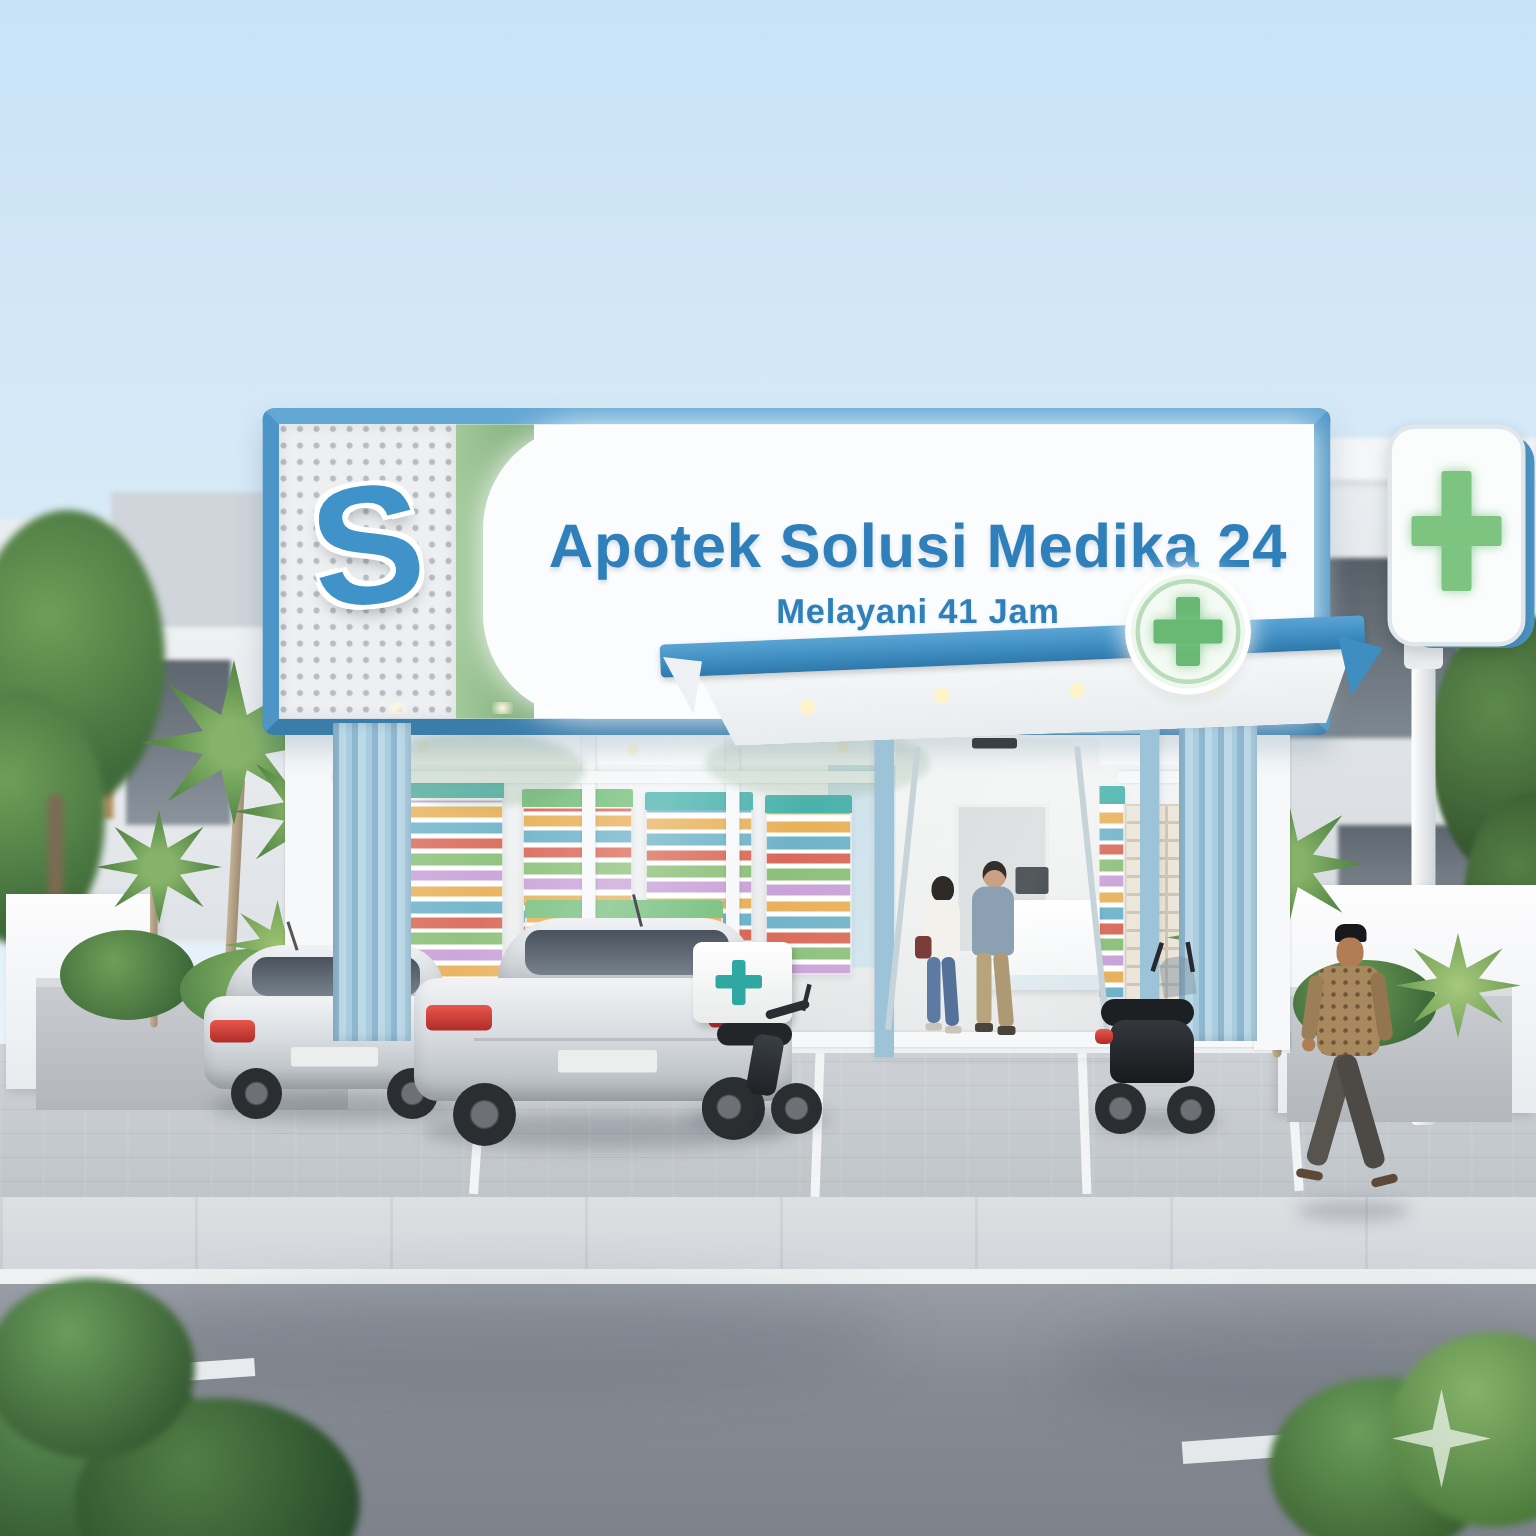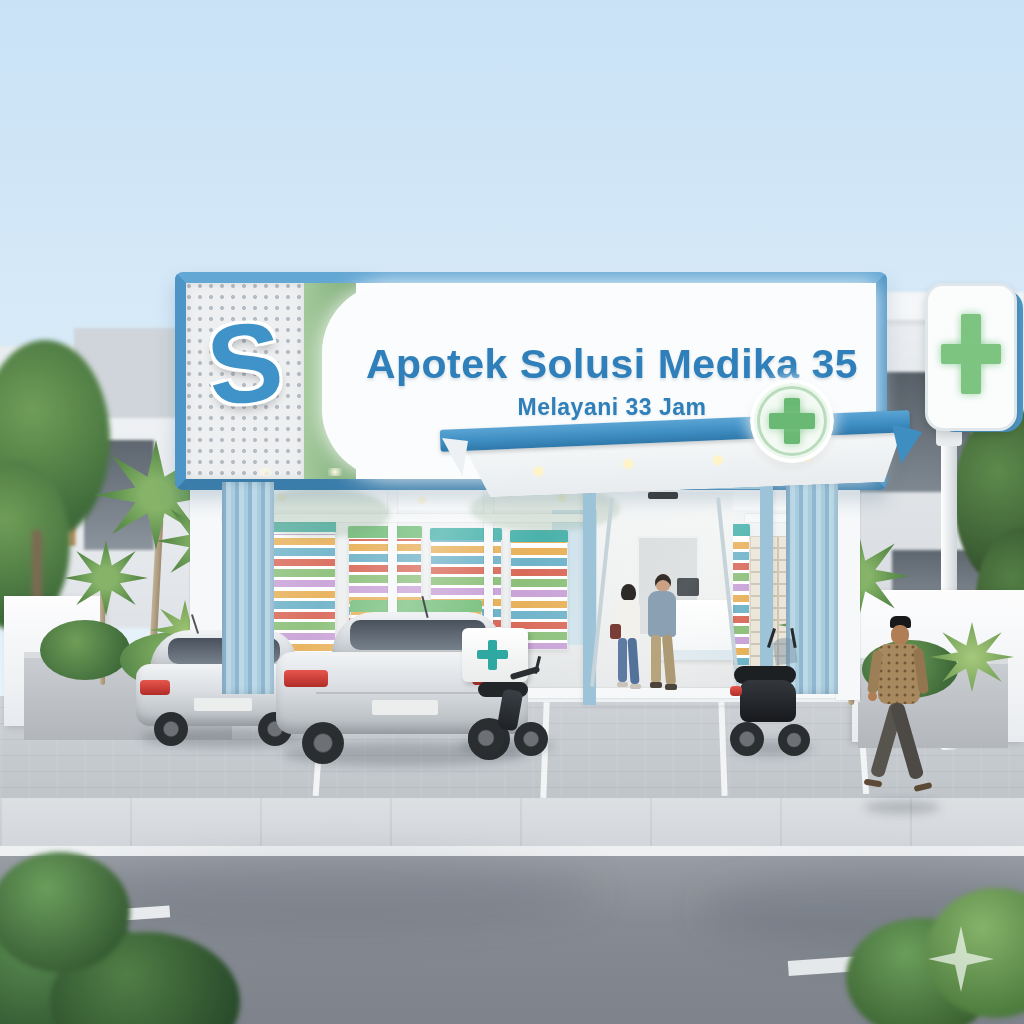--- a/index.html
+++ b/index.html
@@ -166,22 +166,22 @@
 
   <div class="abs louver" style="left:222px;"></div>
   <div class="abs louver" style="left:786px;"></div>
 
   <div class="abs sign">
     <div class="dotpanel">
       <div class="logoS">S</div>
     </div>
     <div class="greenband"></div>
     <div class="signface">
-      <div class="signtitle">Apotek Solusi Medika 35</div>
-      <div class="signsub">Melayani 33 Jam</div>
+      <div class="signtitle">Apotek Solusi Medika 24</div>
+      <div class="signsub">Melayani 41 Jam</div>
     </div>
   </div>
   <div class="abs" style="left:258px;top:468px;width:14px;height:8px;background:radial-gradient(circle,#fff8e2,rgba(255,255,255,0));z-index:6;"></div>
   <div class="abs" style="left:328px;top:468px;width:14px;height:8px;background:radial-gradient(circle,#fff8e2,rgba(255,255,255,0));z-index:6;"></div>
 
   <div class="abs" style="left:440px;top:408px;width:478px;height:100px;z-index:7;">
     <div class="abs" style="left:8px;top:24px;width:458px;height:58px;transform:rotate(-2.2deg);
          background:linear-gradient(180deg,#f7f9fa,#e8ecee);clip-path:polygon(3% 0,100% 0,95% 100%,9% 100%);box-shadow:0 8px 12px rgba(0,0,0,.15);
          background-image:radial-gradient(circle at 90px 34px,#fff3c8 4px,rgba(0,0,0,0) 6px),radial-gradient(circle at 180px 30px,#fff3c8 4px,rgba(0,0,0,0) 6px),radial-gradient(circle at 270px 30px,#fff3c8 4px,rgba(0,0,0,0) 6px),radial-gradient(circle at 360px 30px,#fff3c8 4px,rgba(0,0,0,0) 6px),linear-gradient(180deg,#f7f9fa,#e8ecee);"></div>
     <div class="abs" style="left:0;top:12px;width:470px;height:22px;transform:rotate(-2.4deg);border-radius:3px;

